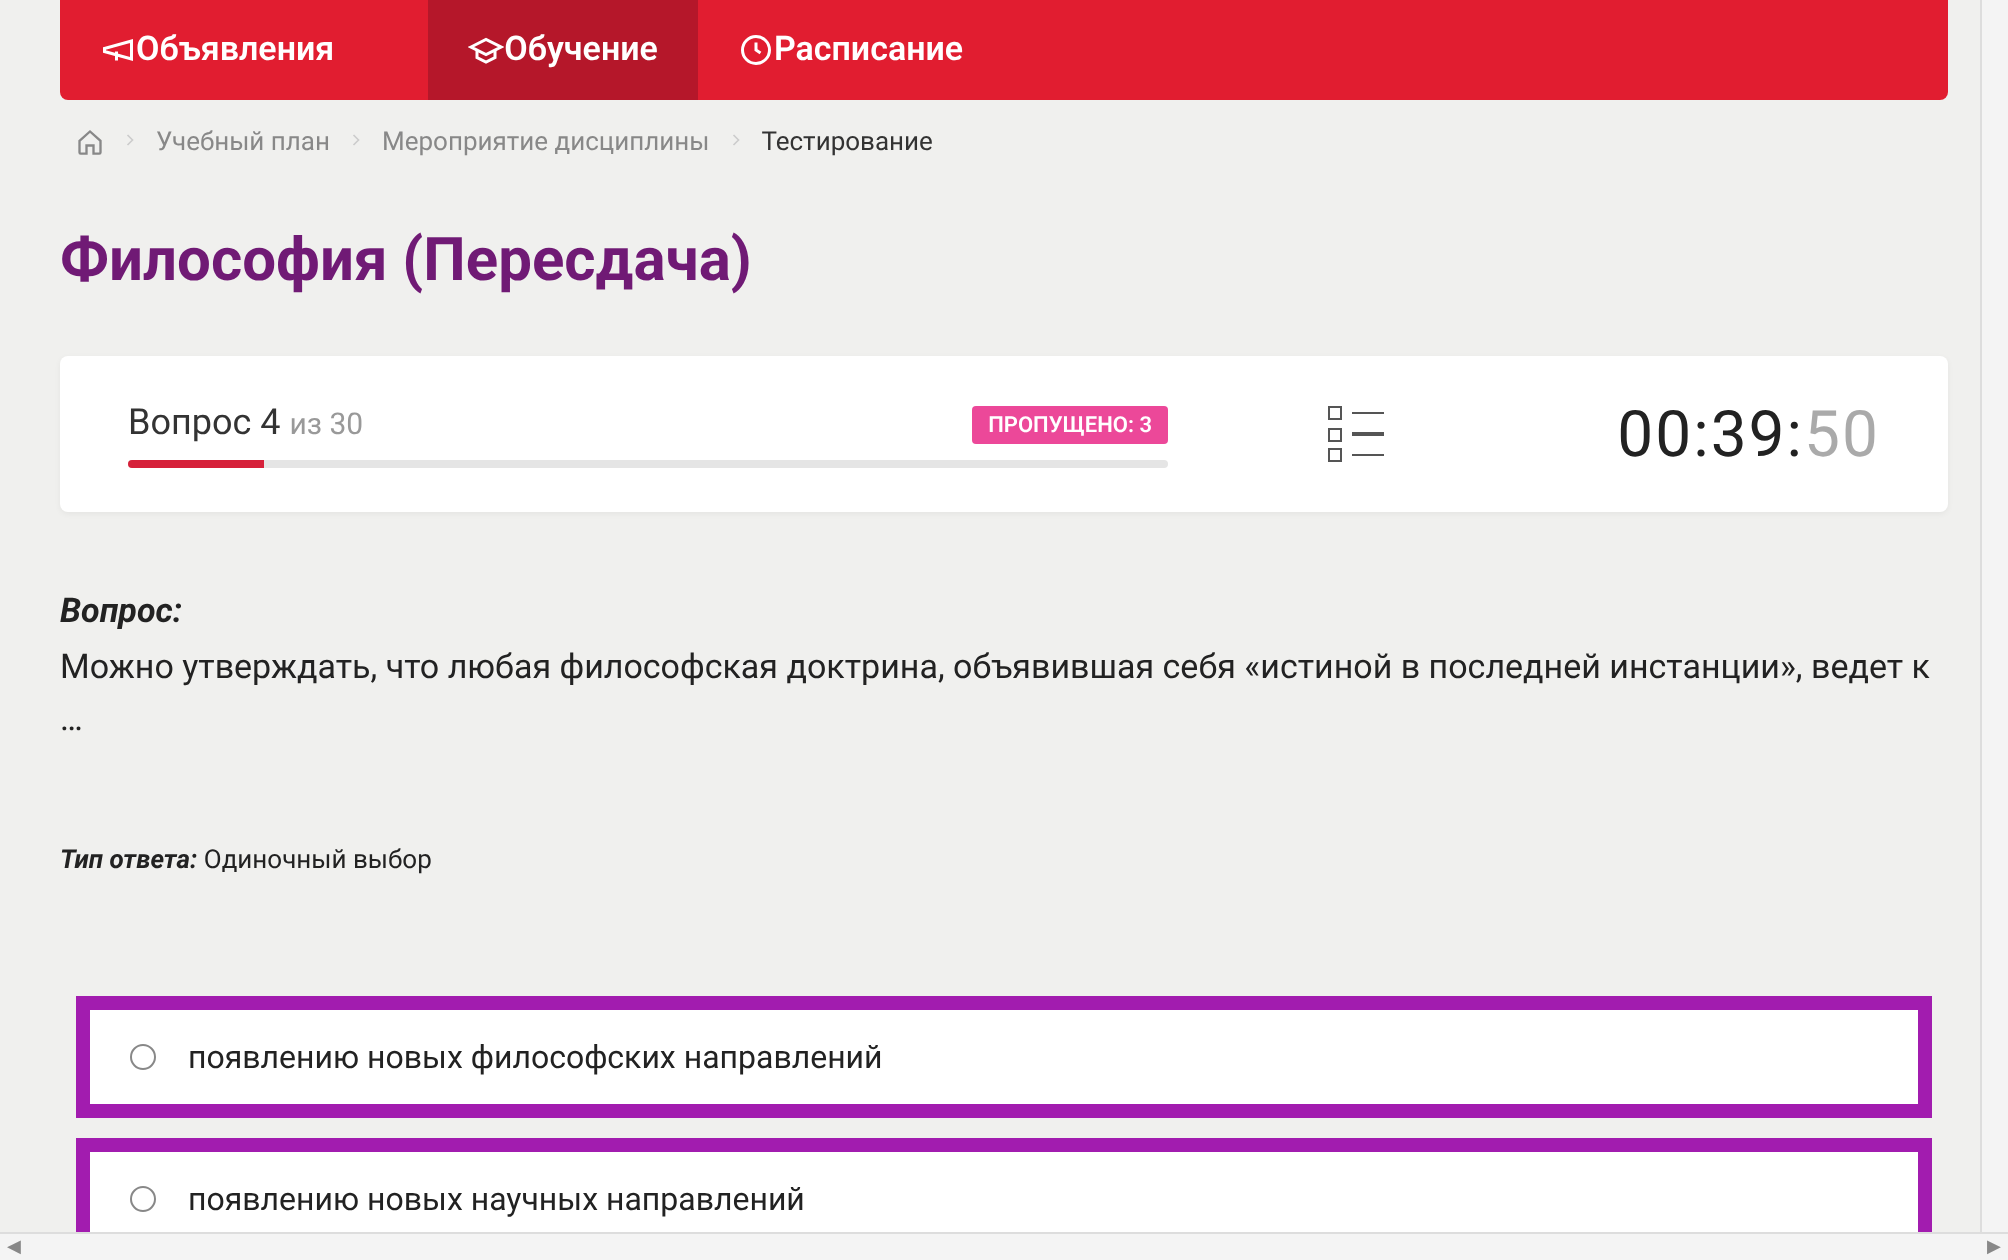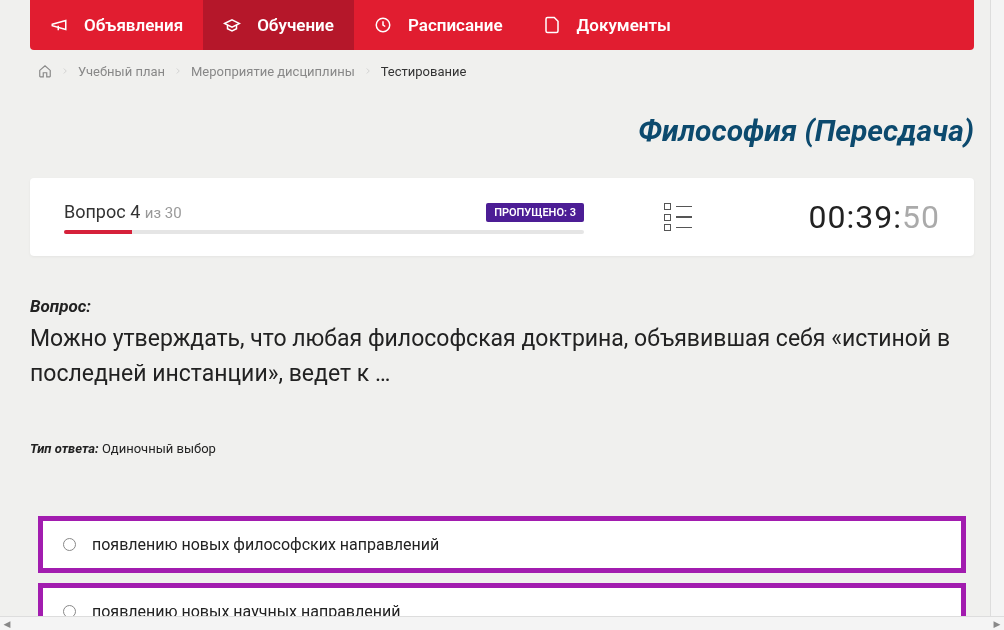--- a/index.html
+++ b/index.html
@@ -31,24 +31,25 @@
       border-radius: 0 0 4px 4px;
     }
     .nav-item {
       display: flex;
       align-items: center;
       padding: 0 20px;
       color: #fff;
       font-size: 17px;
       font-weight: 600;
       cursor: pointer;
-      gap: 16px;
+      gap: 0;
     }
     .nav-item.active {
       background: #b5172a;
+      margin-left: 27px;
     }
     .nav-icon {
       width: 18px;
       height: 18px;
       display: inline-flex;
       align-items: center;
       justify-content: center;
     }
     .chevron-down {
       margin-left: 4px;
@@ -71,26 +72,25 @@
     }
     .bc-sep {
       color: #ccc;
     }
     .bc-home {
       width: 14px;
       height: 14px;
       display: inline-flex;
     }
     .page-title {
-      text-align: right;
-      color: #0c4a6e;
+      text-align: left;
+      color: #701a75;
       font-size: 30px;
       font-weight: 700;
       margin: 20px 0 30px 0;
-      font-style: italic;
     }
     .info-panel {
       background: #fff;
       border-radius: 4px;
       padding: 20px 34px;
       display: flex;
       align-items: center;
       box-shadow: 0 1px 3px rgba(0,0,0,0.05);
     }
     .question-progress {
@@ -104,21 +104,21 @@
     }
     .qp-text .qp-num {
       font-weight: 400;
     }
     .qp-text .qp-total {
       font-size: 15px;
       color: #999;
     }
     .skipped-badge {
       float: right;
-      background: #4c1d95;
+      background: #ec4899;
       color: #fff;
       font-size: 11px;
       padding: 3px 8px;
       border-radius: 2px;
       font-weight: 600;
       margin-top: 2px;
       text-align: right;
     }
     .progress-bar {
       width: 100%;
@@ -172,40 +172,40 @@
     .content {
       padding: 40px 0 10px 0;
     }
     .q-label {
       font-style: italic;
       font-weight: 700;
       font-size: 17px;
       color: #222;
     }
     .q-text {
-      font-size: 23px;
+      font-size: 17px;
       color: #222;
       margin-top: 6px;
       line-height: 1.5;
     }
     .answer-type {
       margin-top: 50px;
       font-size: 13px;
       color: #222;
     }
     .answer-type .at-label {
       font-style: italic;
       font-weight: 700;
     }
     .answers {
       margin-top: 60px;
       padding: 0 8px;
     }
     .answer-option {
-      border: 5px solid #a21caf;
+      border: 7px solid #a21caf;
       padding: 14px 20px;
       display: flex;
       align-items: center;
       gap: 16px;
       margin-bottom: 10px;
       background: #fff;
       cursor: pointer;
       font-size: 16px;
       color: #222;
     }
@@ -276,28 +276,20 @@
         <span>Обучение</span>
       </div>
       <div class="nav-item">
         <span class="nav-icon">
           <svg viewBox="0 0 24 24" width="18" height="18" fill="none" stroke="white" stroke-width="2">
               <circle cx="12" cy="12" r="9"></circle>
               <path d="M12 7v5l3 2"></path>
             </svg>
         </span>
         <span>Расписание</span>
-      </div>
-      <div class="nav-item">
-        <span class="nav-icon">
-          <svg viewBox="0 0 24 24" width="18" height="18" fill="none" stroke="white" stroke-width="2">
-              <path d="M6 2h9l5 5v13a2 2 0 01-2 2H6a2 2 0 01-2-2V4a2 2 0 012-2z"></path>
-            </svg>
-        </span>
-        <span>Документы</span>
       </div>
     </div>
 
     <div class="breadcrumb">
       <span class="bc-home">
         <svg viewBox="0 0 24 24" width="14" height="14" fill="none" stroke="#888" stroke-width="2">
             <path d="M3 11l9-8 9 8v10a1 1 0 01-1 1h-5v-7h-6v7H4a1 1 0 01-1-1V11z"></path>
           </svg>
       </span>
       <span class="bc-sep">

